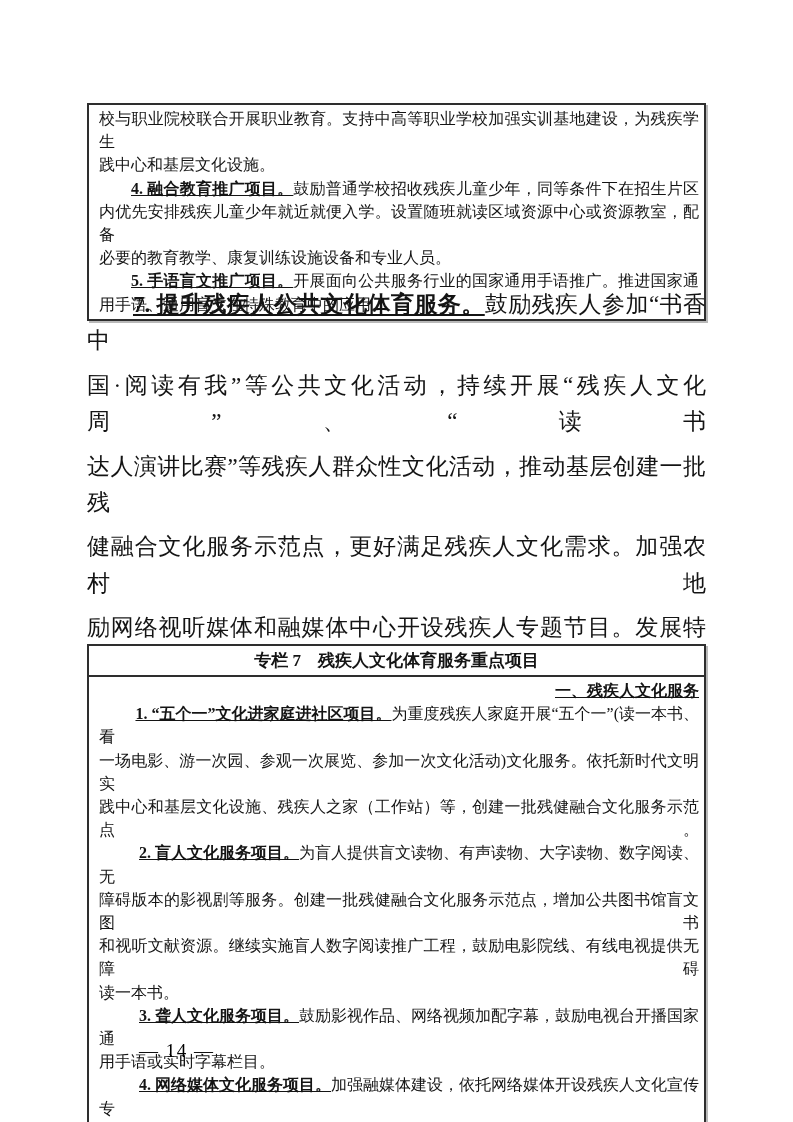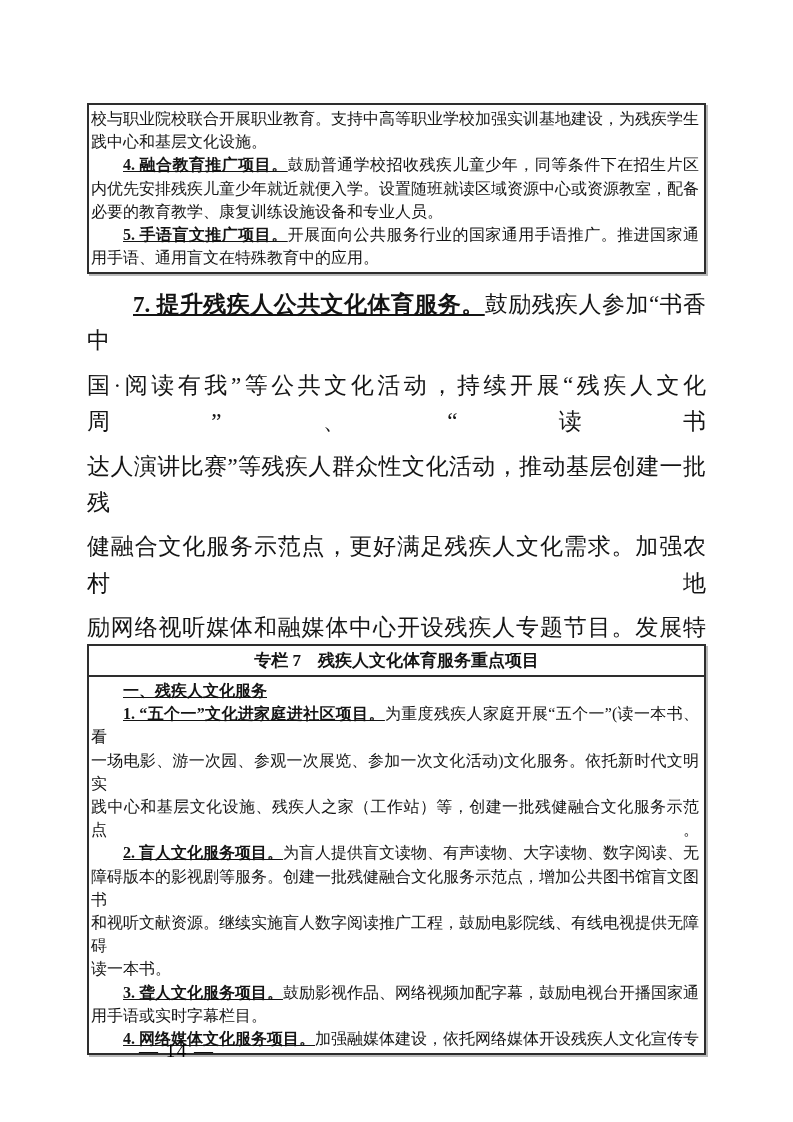--- a/index.html
+++ b/index.html
@@ -8,25 +8,25 @@
     font-family:"Liberation Serif","DejaVu Serif",serif; color:#141414;
     overflow:hidden;
   }
   .box {
     position:absolute; left:87px; width:619px; box-sizing:border-box;
     border:2px solid #2e2e2e; background:#fff;
     box-shadow:2px 2px 0 #b9b9b9;
   }
   #box1 { top:103px; }
   #box2 { top:644px; }
-  .box-body { padding:2px 5px 3px 2px; }
+  .box-body { padding:2px 5px 3px 10px; }
   .bln { font-size:16px; line-height:23.2px; white-space:nowrap0; }
   .bln b, .mln b { font-weight:bold;text-decoration:underline; }
   .jf { text-align:justify; text-align-last:justify; }
-  .id2 { text-indent:32px; }
+  .id2 { text-indent:32px;text-align:right; }
   #paragraph-7 { position:absolute; left:87px; top:279px; width:619px; }
   .mln { font-size:23px; line-height:36.4px;margin-top:8px; }
   .mln.idm { text-indent:46px; }
   #box2-title {
     text-align:center; font-weight:bold; font-size:17px; line-height:29px;
     border-bottom:2px solid #2e2e2e; text-align-last:center;
   }
   #page-number {
     position:absolute; left:139px; top:1040px;
     font-size:19px; letter-spacing:1.5px; color:#000000;

